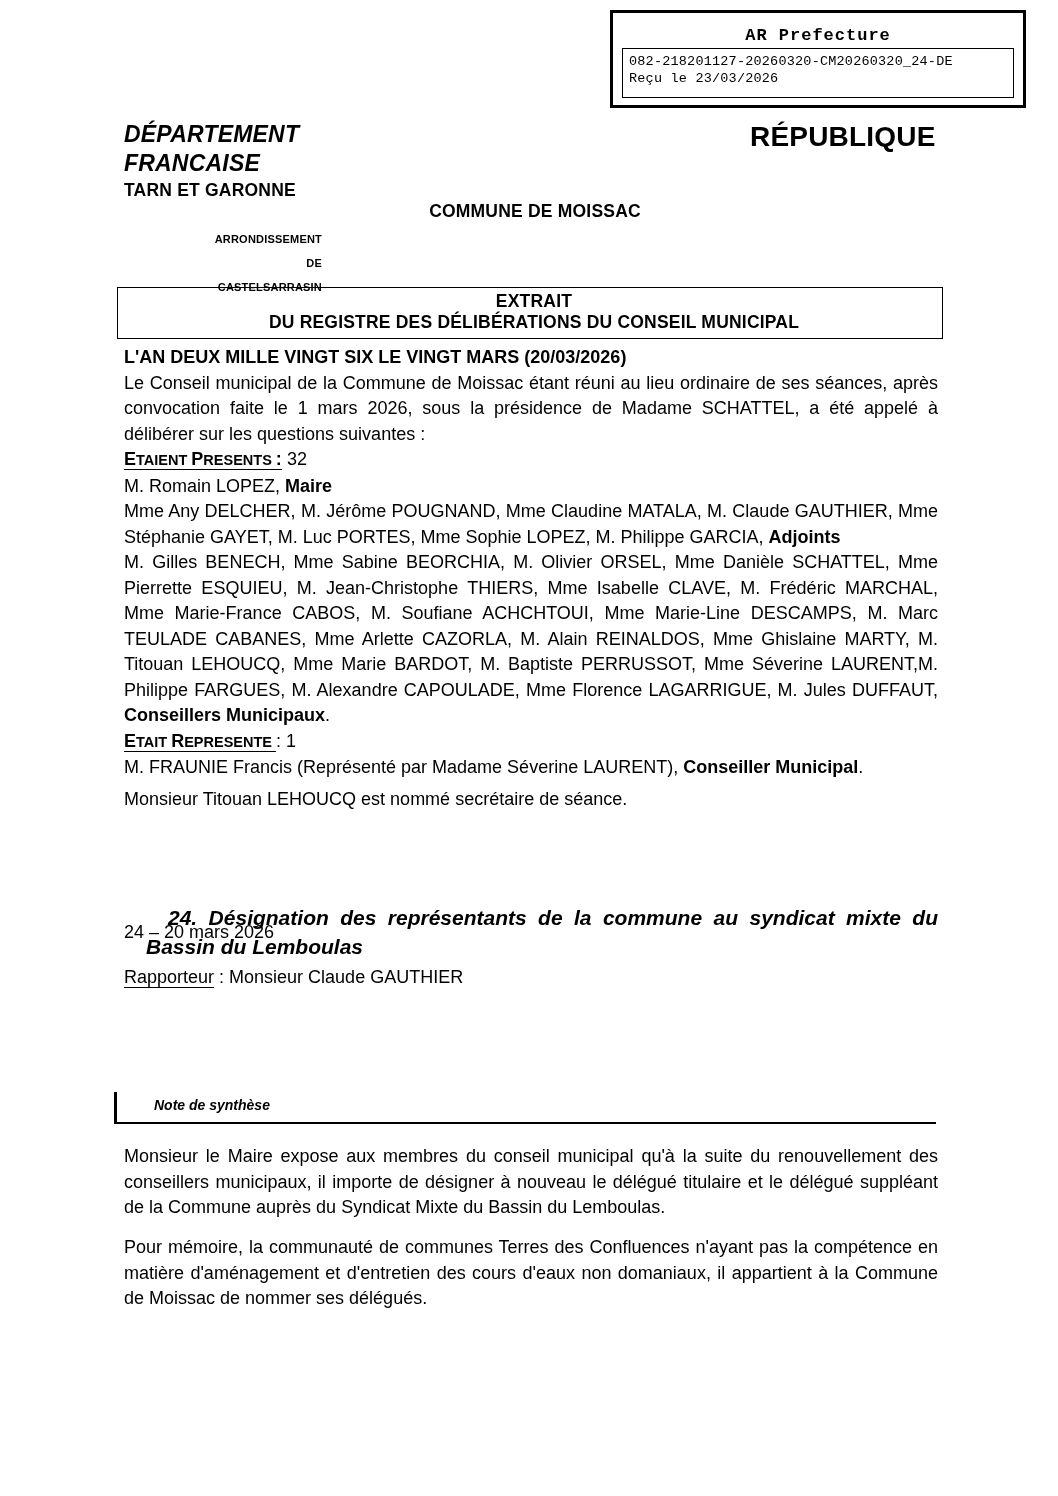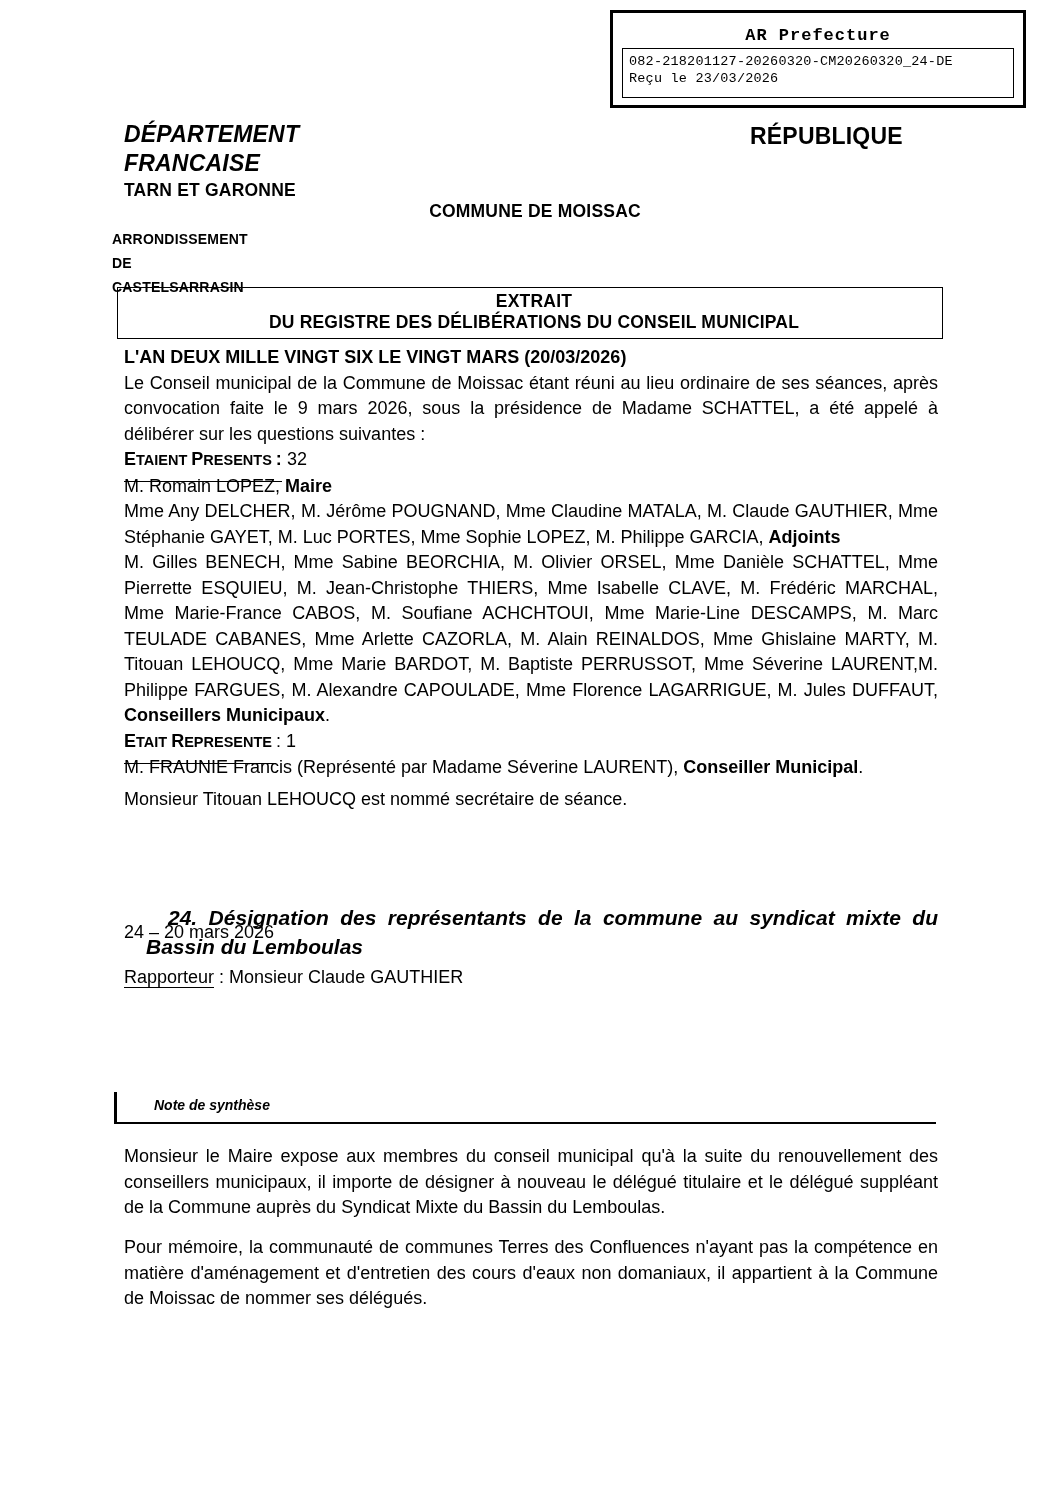--- a/index.html
+++ b/index.html
@@ -66,21 +66,21 @@
     font-size: 23px;
     line-height: 29px;
     letter-spacing: 0.2px;
     font-style: italic;
   }
   .hdr-republique {
     position: absolute;
     left: 750px;
     top: 122px;
     font-weight: bold;
-    font-size: 23px;
+    font-size: 28px;
     line-height: 29px;
     letter-spacing: 0.2px;
   }
   .hdr-tarn {
     position: absolute;
     left: 124px;
     top: 179px;
     font-weight: bold;
     font-size: 17.5px;
     line-height: 22px;
@@ -94,23 +94,23 @@
     text-align: center;
     font-weight: bold;
     font-size: 17.5px;
     letter-spacing: 0.2px;
   }
   .hdr-arrond {
     position: absolute;
     left: 112px;
     top: 227px;
     width: 210px;
-    text-align: left;
-    font-weight: bold;
-    font-size: 14px;
+    text-align: right;
+    font-weight: bold;
+    font-size: 11px;
     line-height: 24px;
     letter-spacing: 0.2px;
   }
 
   
   .extrait-box {
     position: absolute;
     left: 117px;
     top: 287px;
     width: 826px;
@@ -142,21 +142,21 @@
 
   
   .smallcaps {
     font-weight: bold;
     font-size: 18px;
     text-transform: uppercase;
   }
   .smallcaps .sc-small { font-size: 14.5px; }
   .underline-run {
     border-bottom: 1.5px solid #000000;
-    padding-bottom: 12px;
+    padding-bottom: 0px;
   }
 
   
   .delib-num {
     position: absolute;
     left: 124px;
     top: 872px;
     font-size: 18px;
     line-height: 24px;
     margin-top: 48px;
@@ -234,21 +234,21 @@
     <div>CASTELSARRASIN</div>
   </div>
 
   <div class="extrait-box">
     <div>EXTRAIT</div>
     <div>DU REGISTRE DES DÉLIBÉRATIONS DU CONSEIL MUNICIPAL</div>
   </div>
 
   <div class="col" style="top:345px;">
     <p class="body nojust b">L'AN DEUX MILLE VINGT SIX LE VINGT MARS (20/03/2026)</p>
-    <p class="body">Le Conseil municipal de la Commune de Moissac étant réuni au lieu ordinaire de ses séances, après convocation faite le 9 mars 2026, sous la présidence de Madame SCHATTEL, a été appelé à délibérer sur les questions suivantes :</p>
+    <p class="body">Le Conseil municipal de la Commune de Moissac étant réuni au lieu ordinaire de ses séances, après convocation faite le 1 mars 2026, sous la présidence de Madame SCHATTEL, a été appelé à délibérer sur les questions suivantes :</p>
 
     <p class="body nojust"><span class="smallcaps underline-run"><span>E</span><span class="sc-small">TAIENT </span><span>P</span><span class="sc-small">RESENTS </span><span>:</span></span> <span>32</span></p>
 
     <p class="body nojust"><span>M. Romain LOPEZ, </span><span class="b">Maire</span></p>
 
     <p class="body"><span>Mme Any DELCHER, M. Jérôme POUGNAND, Mme Claudine MATALA, M. Claude GAUTHIER, Mme Stéphanie GAYET, M. Luc PORTES, Mme Sophie LOPEZ, M. Philippe GARCIA, </span><span class="b">Adjoints</span></p>
 
     <p class="body"><span>M. Gilles BENECH, Mme Sabine BEORCHIA, M. Olivier ORSEL, Mme Danièle SCHATTEL, Mme Pierrette ESQUIEU, M. Jean-Christophe THIERS, Mme Isabelle CLAVE, M. Frédéric MARCHAL, Mme Marie-France CABOS, M. Soufiane ACHCHTOUI, Mme Marie-Line DESCAMPS, M. Marc TEULADE CABANES, Mme Arlette CAZORLA, M. Alain REINALDOS, Mme Ghislaine MARTY, M. Titouan LEHOUCQ, Mme Marie BARDOT, M. Baptiste PERRUSSOT, Mme Séverine LAURENT,M. Philippe FARGUES, M. Alexandre CAPOULADE, Mme Florence LAGARRIGUE, M. Jules DUFFAUT, </span><span class="b">Conseillers Municipaux</span><span>.</span></p>
 
     <p class="body nojust"><span class="smallcaps underline-run"><span>E</span><span class="sc-small">TAIT </span><span>R</span><span class="sc-small">EPRESENTE </span></span><span>: </span><span>1</span></p>

